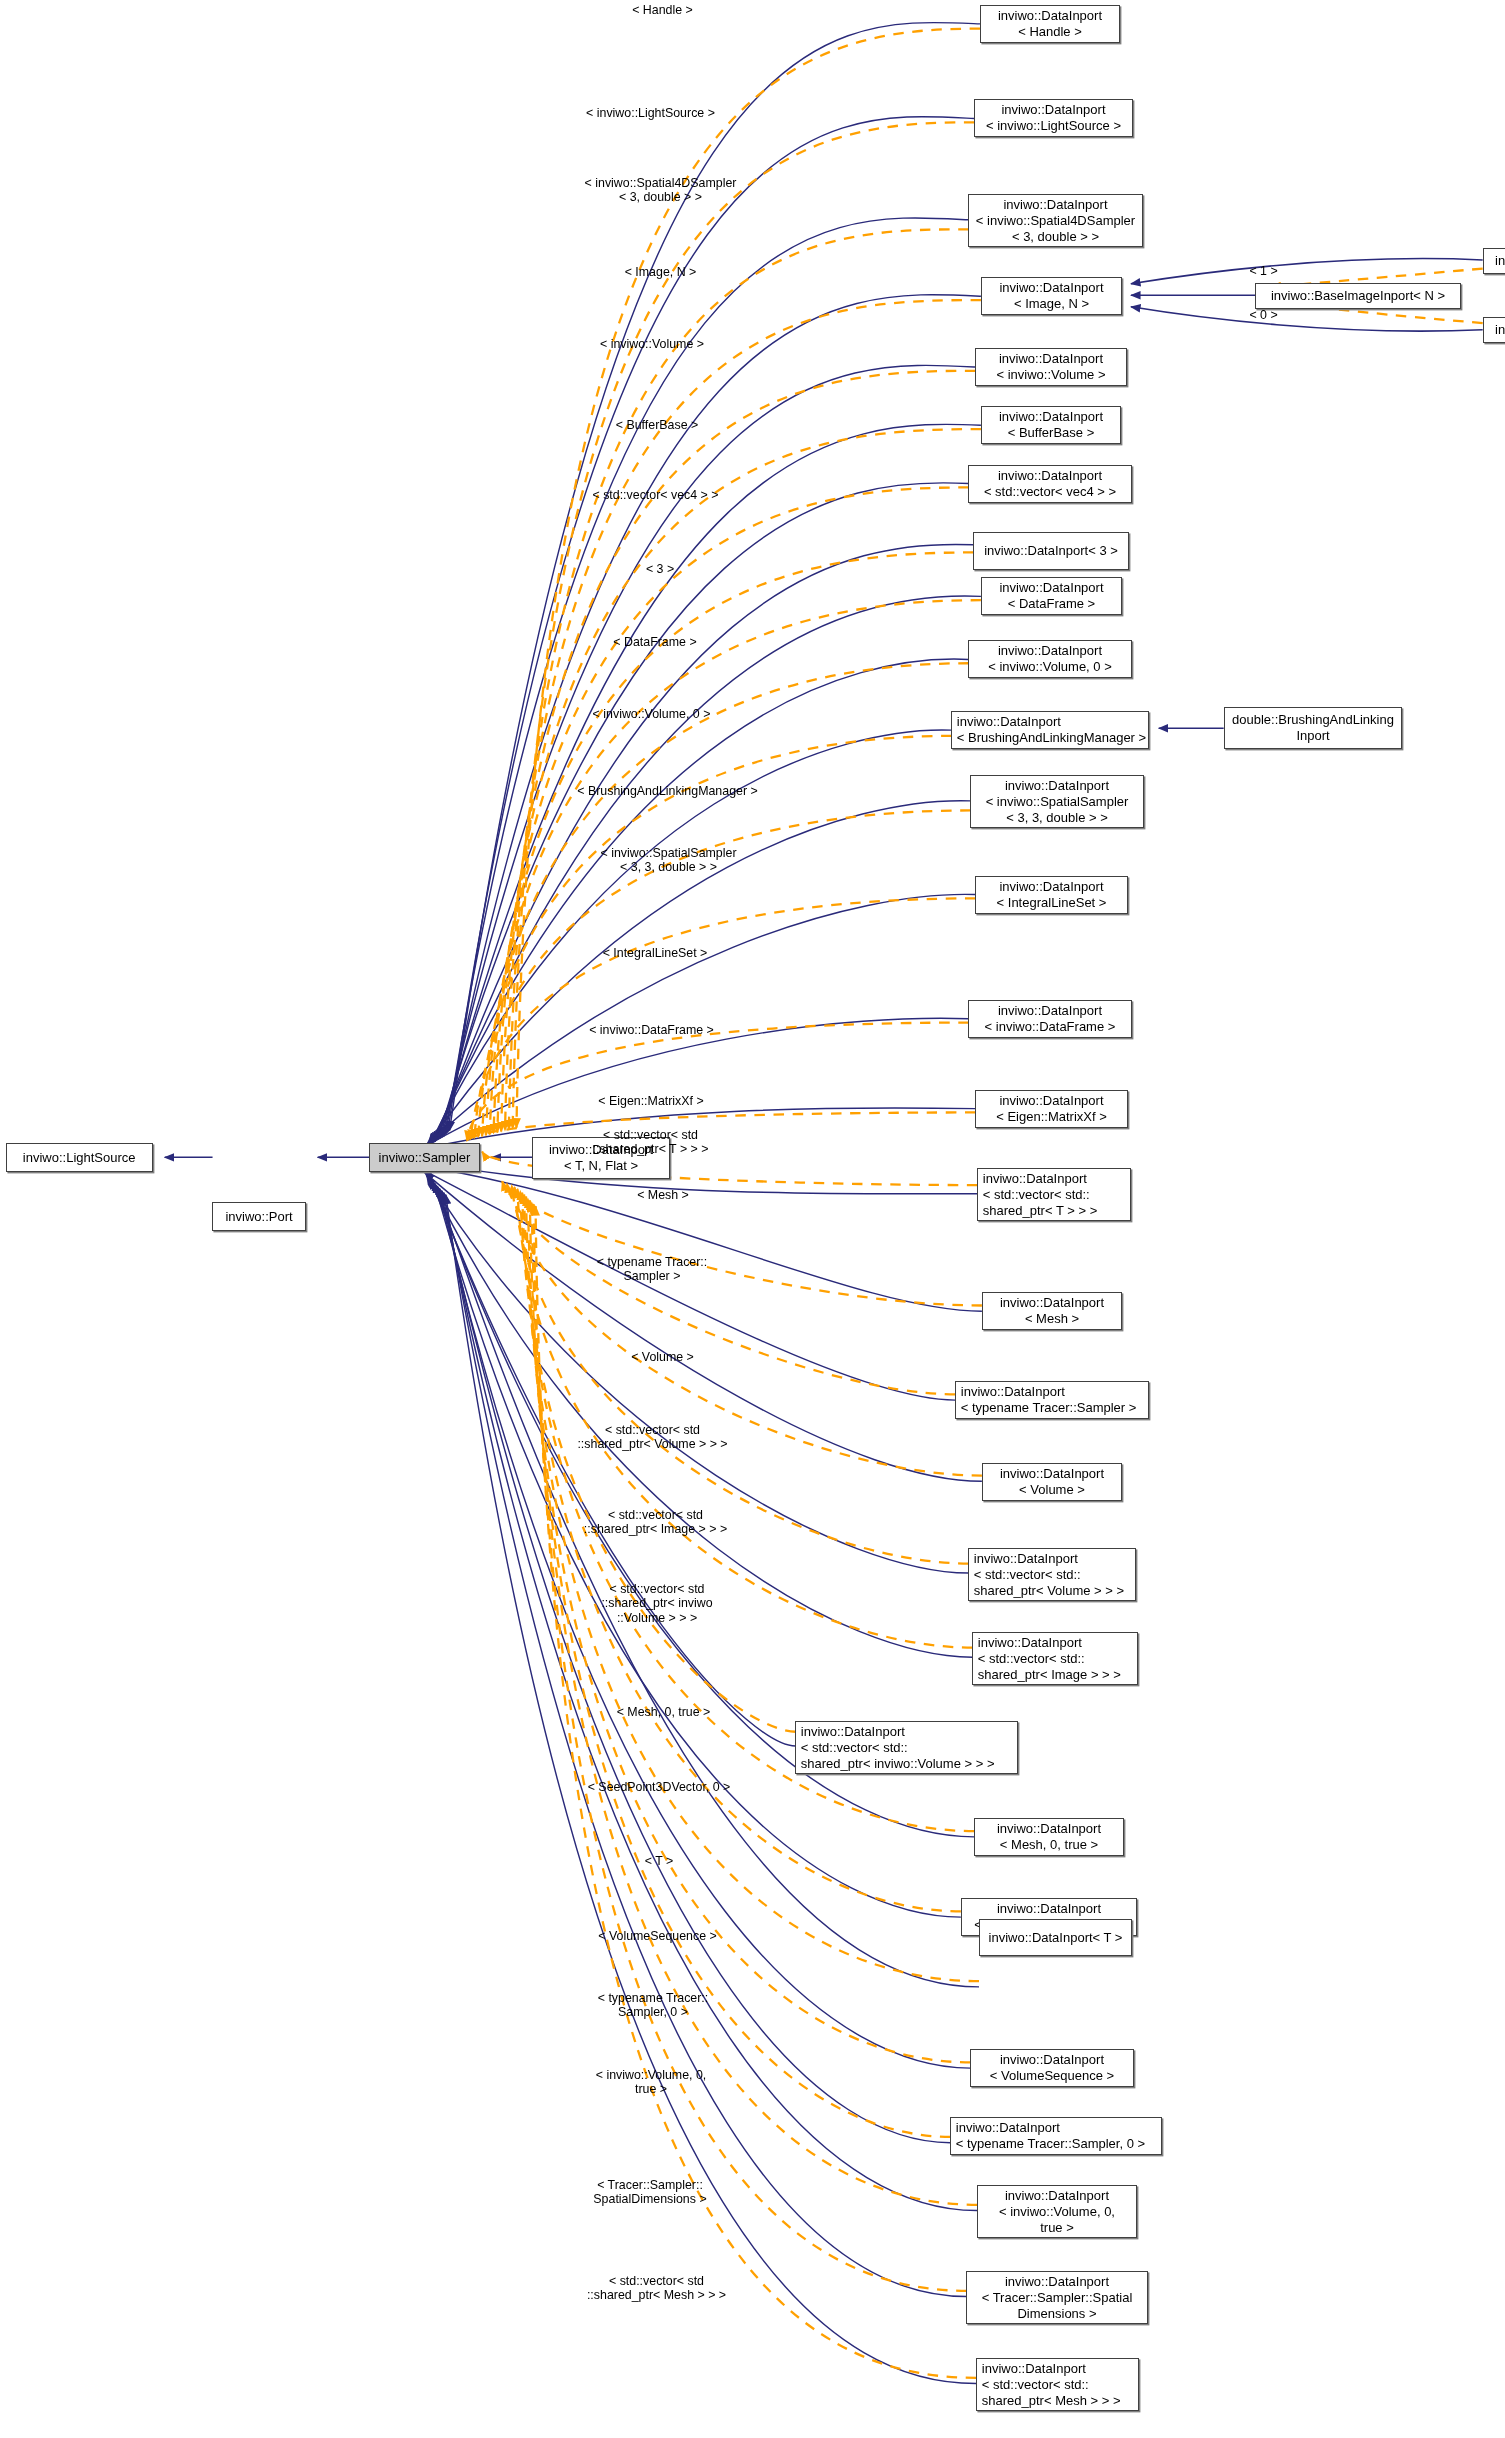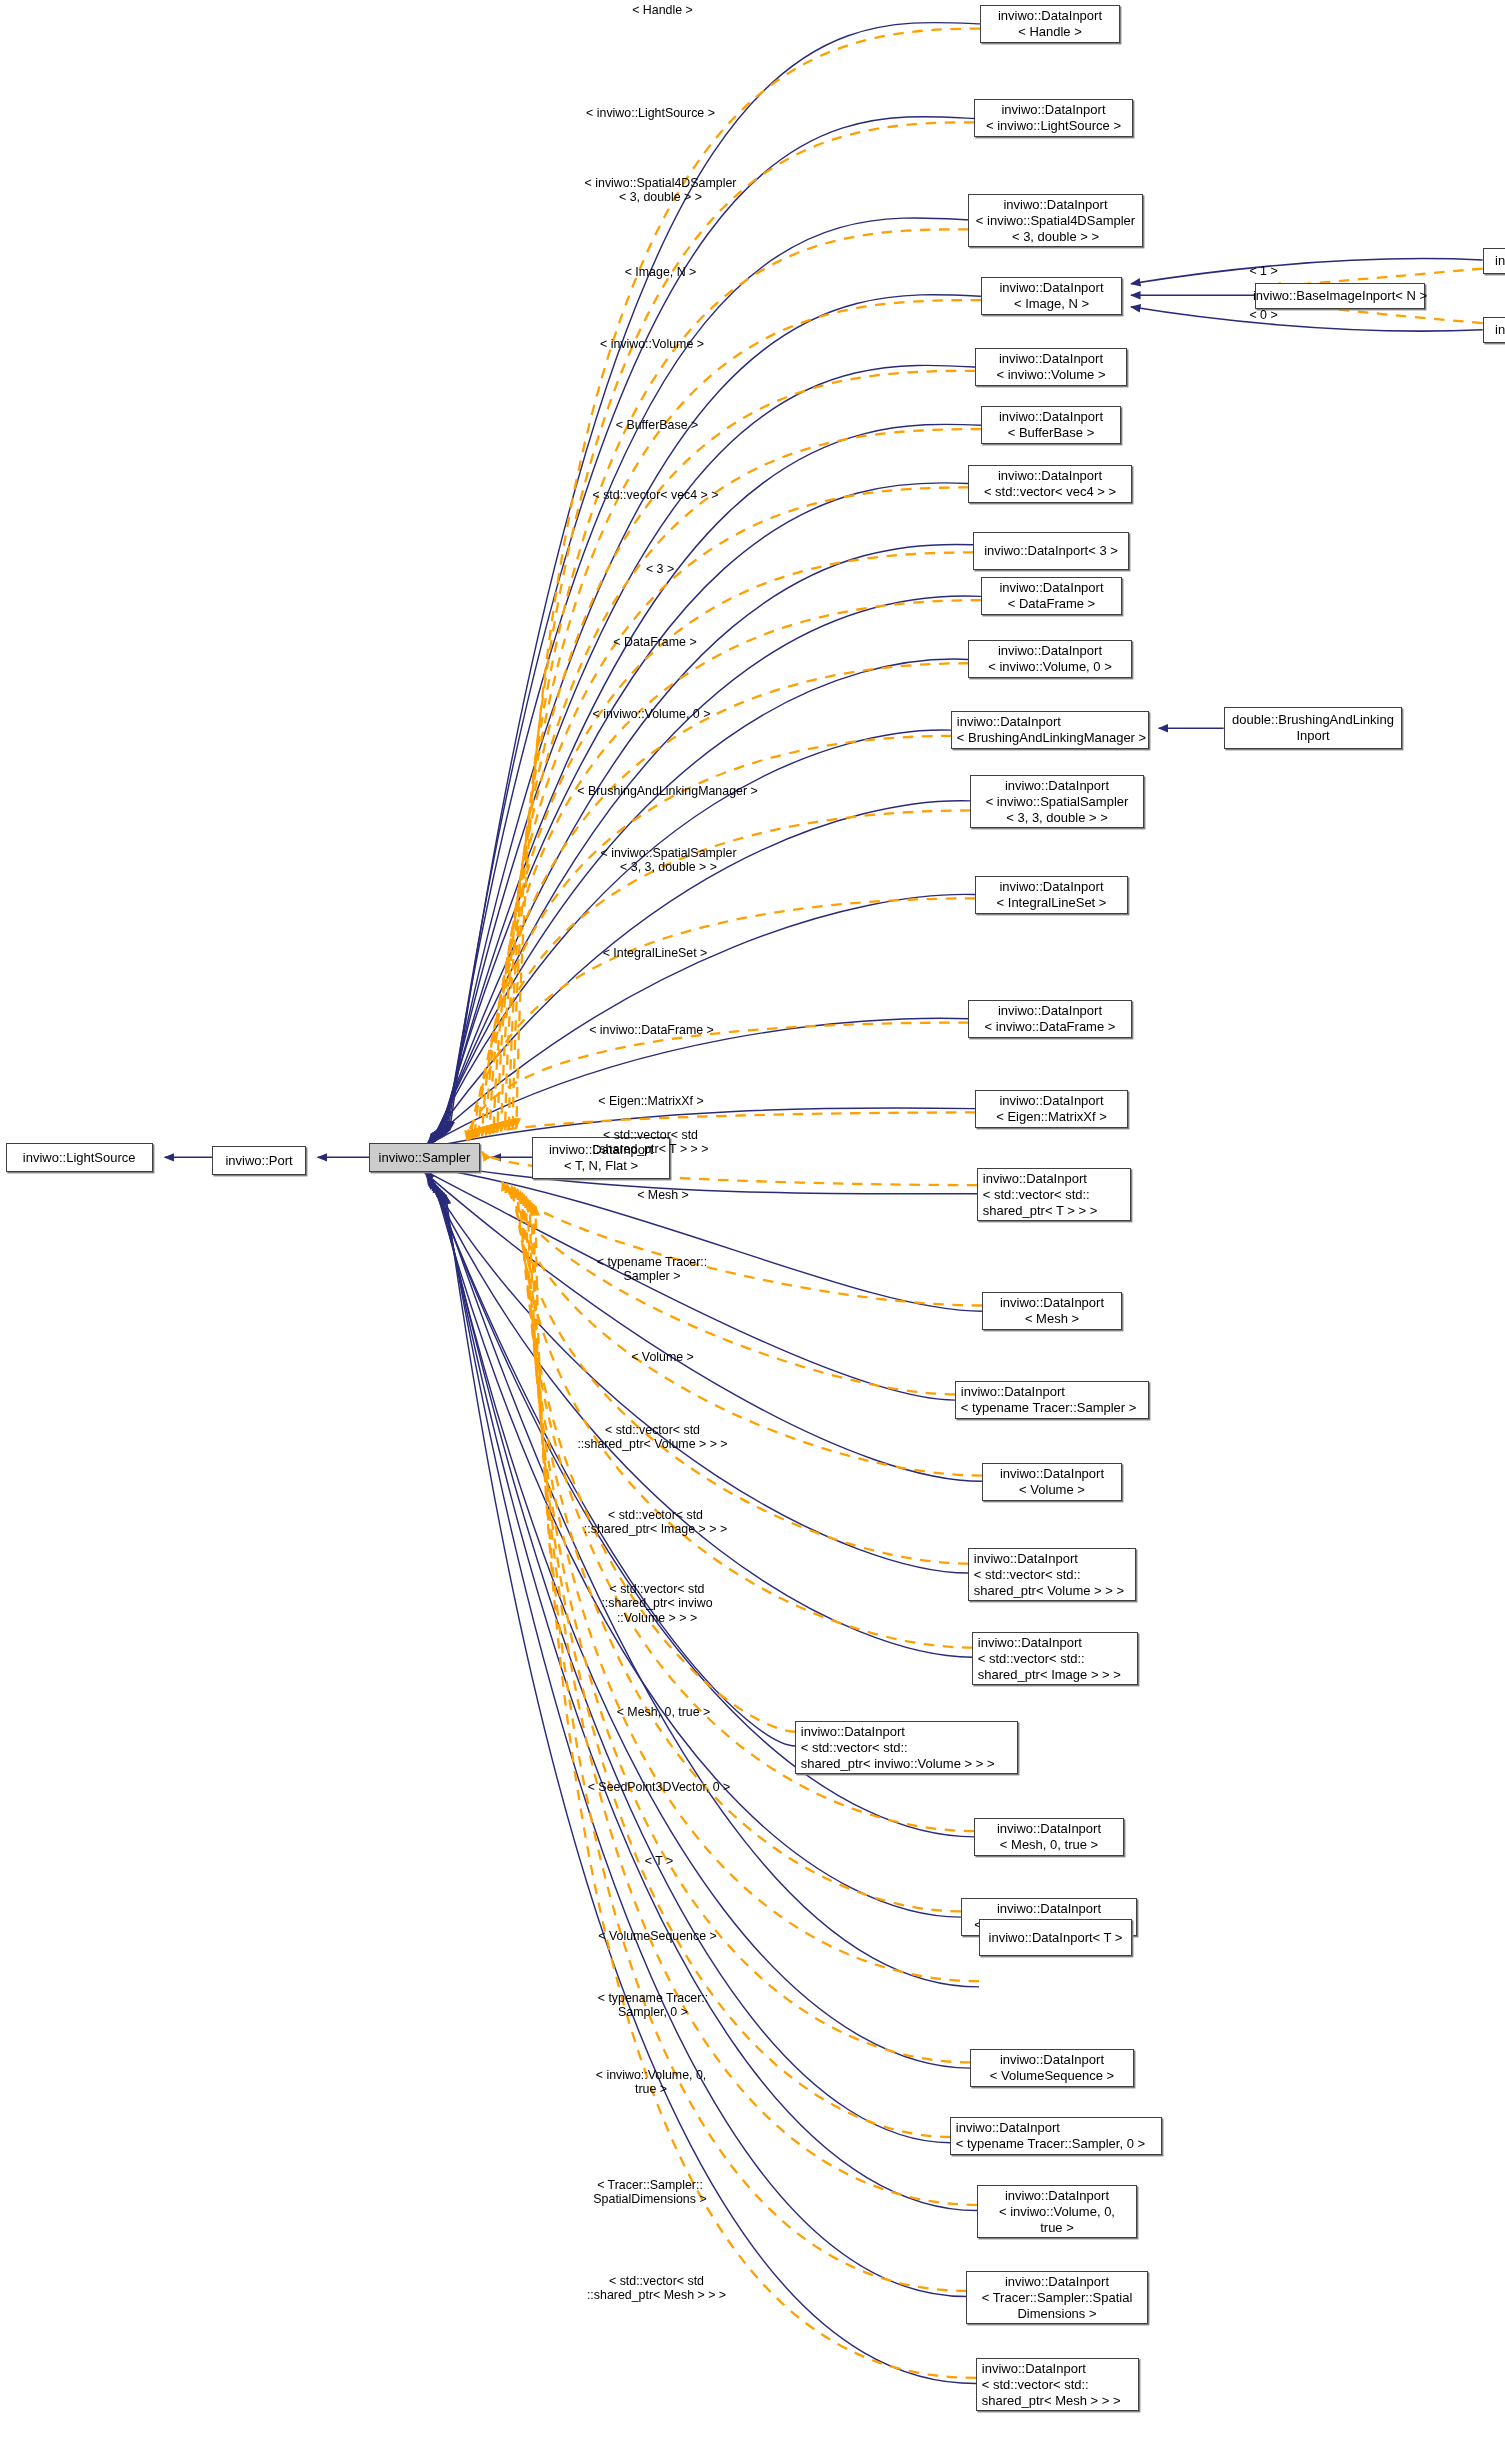--- a/index.html
+++ b/index.html
@@ -153,21 +153,21 @@
       <path d="M1551,281 C1450,290 1390,295 1330,300" stroke="#ffa000" stroke-width="2.4" stroke-dasharray="11,9" marker-end="url(#arrOrange)"></path>
       <path d="M1551,338 C1450,330 1390,322 1330,318" stroke="#ffa000" stroke-width="2.4" stroke-dasharray="11,9" marker-end="url(#arrOrange)"></path>
     </g>
 
     <g id="brushing-edge" fill="none">
       <path d="M1280,762 L1212,762" stroke="#2a2a7a" stroke-width="1.6" marker-end="url(#arrBlue)"></path>
     </g>
   </svg>
 
   <div class="node" style="left:5.7px;top:1143px;width:147px;height:29px">inviwo::LightSource</div>
-  <div class="node" style="left:212px;top:1146px;width:94px;height:29px">inviwo::Port</div>
+  <div class="node" style="left:212px;top:1202px;width:94px;height:29px">inviwo::Port</div>
   <div class="node root" style="left:369px;top:1143px;width:111px;height:29px">inviwo::Sampler</div>
   <div class="node" style="left:532px;top:1137px;width:138px;height:42px">inviwo::DataInport
 &lt; T, N, Flat &gt;</div>
 
   <div class="node" style="left:980px;top:4.8px;width:140px;height:38px">inviwo::DataInport
 &lt; Handle &gt;</div>
   <div class="node" style="left:974px;top:99px;width:159px;height:38px">inviwo::DataInport
 &lt; inviwo::LightSource &gt;</div>
   <div class="node" style="left:968px;top:194px;width:175px;height:53px">inviwo::DataInport
 &lt; inviwo::Spatial4DSampler
@@ -226,21 +226,21 @@
   <div class="node" style="left:977px;top:2185px;width:160px;height:53px">inviwo::DataInport
 &lt; inviwo::Volume, 0,
 true &gt;</div>
   <div class="node" style="left:966px;top:2271px;width:182px;height:53px">inviwo::DataInport
 &lt; Tracer::Sampler::Spatial
 Dimensions &gt;</div>
   <div class="node leftal" style="left:976px;top:2358px;width:163px;height:53px">inviwo::DataInport
 &lt; std::vector&lt; std::
 shared_ptr&lt; Mesh &gt; &gt; &gt;</div>
 
-  <div class="node" style="left:1255px;top:283px;width:170px;height:26px">inviwo::BaseImageInport&lt; N &gt;</div>
+  <div class="node" style="left:1255px;top:283px;width:206px;height:26px">inviwo::BaseImageInport&lt; N &gt;</div>
   <div class="node" style="left:1483px;top:248px;width:196px;height:26px">inviwo::BaseImageInport&lt; 1 &gt;</div>
   <div class="node" style="left:1483px;top:317px;width:196px;height:26px">inviwo::BaseImageInport&lt; 0 &gt;</div>
 
   <div class="node" style="left:1224px;top:707px;width:178px;height:42px">double::BrushingAndLinking
 Inport</div>
 
   <div class="edge-label" style="left:586px;top:2.9px;width:153px">&lt; Handle &gt;</div>
   <div class="edge-label" style="left:531px;top:106px;width:239px">&lt; inviwo::LightSource &gt;</div>
   <div class="edge-label" style="left:522px;top:176px;width:277px">&lt; inviwo::Spatial4DSampler
 &lt; 3, double &gt; &gt;</div>

